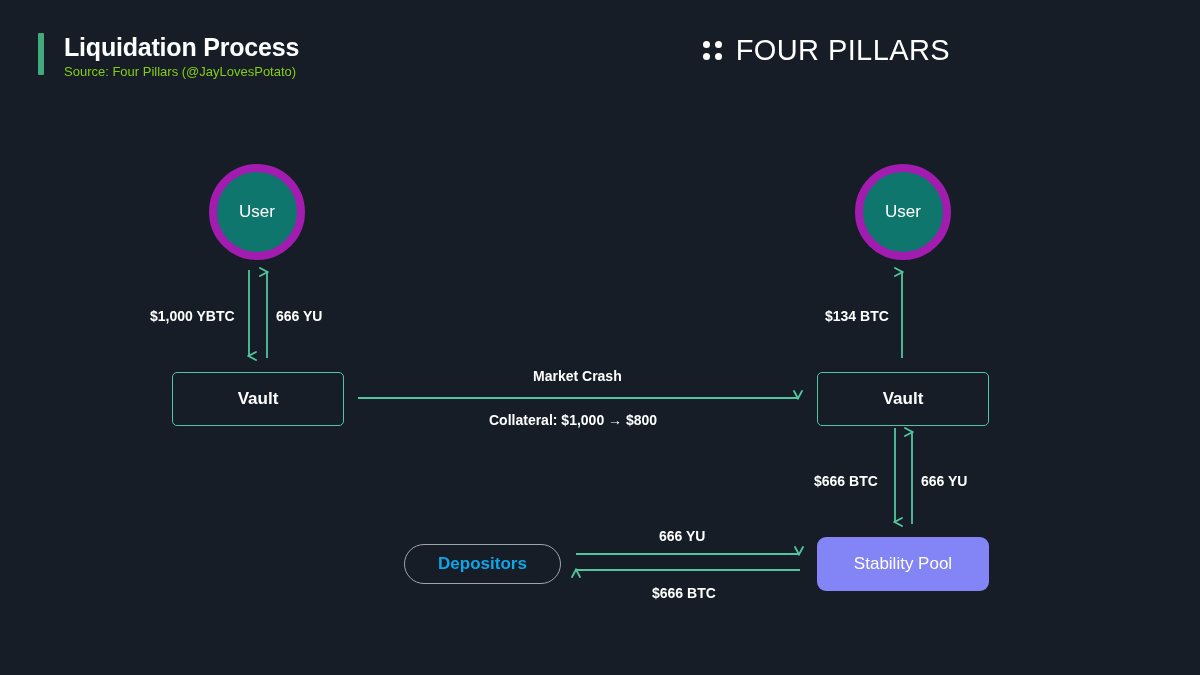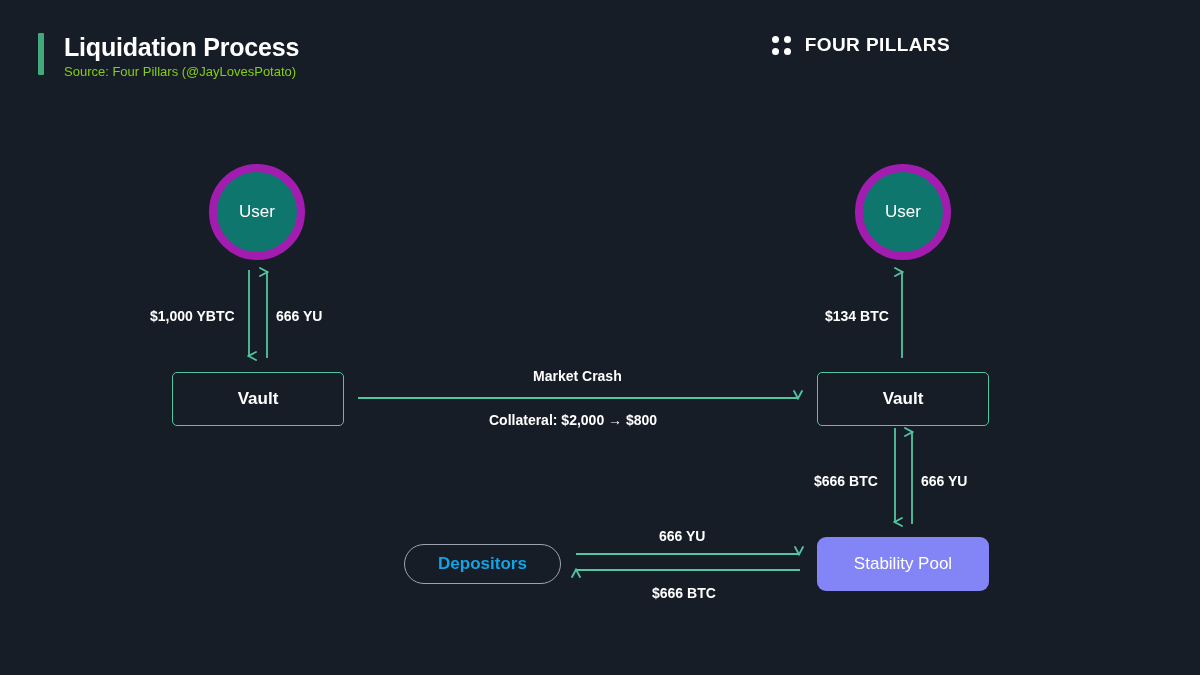--- a/index.html
+++ b/index.html
@@ -28,21 +28,21 @@
   .brand{
     position:absolute; right:38px; top:34px;
     display:flex; align-items:center; gap:14px;
   }
   .brand-dots{
     display:grid; grid-template-columns:repeat(2, 7px);
     grid-template-rows:repeat(2, 7px); gap:5px;
   }
   .brand-dots i{ display:block; width:7px; height:7px; border-radius:50%; background:#ffffff; }
   .brand-name{
-    font-size:19px; font-weight:bold; color:#ffffff; letter-spacing:0.4px; white-space:nowrap;
+    font-size:29px; font-weight:normal; color:#ffffff; letter-spacing:0.4px; white-space:nowrap;
   }
 
   
   #wires{ position:absolute; left:0; top:0; width:1200px; height:675px; }
 
   
   .node{ position:absolute; display:flex; align-items:center; justify-content:center; }
   .node-label{ white-space:nowrap; }
 
   .circle-node{
@@ -147,21 +147,21 @@
   <div class="node pool-node" style="left:817px; top:537px;">
     <span class="node-label">Stability Pool</span>
   </div>
 
   <div class="edge-label" style="left:150px; top:308px;">$1,000 YBTC</div>
 
   <div class="edge-label" style="left:276px; top:308px;">666 YU</div>
 
   <div class="edge-label" style="left:533px; top:368px;">Market Crash</div>
 
-  <div class="edge-label" style="left:489px; top:412px;">Collateral: $2,000 → $800</div>
+  <div class="edge-label" style="left:489px; top:412px;">Collateral: $1,000 → $800</div>
 
   <div class="edge-label" style="left:825px; top:308px;">$134 BTC</div>
 
   <div class="edge-label" style="left:814px; top:473px;">$666 BTC</div>
 
   <div class="edge-label" style="left:921px; top:473px;">666 YU</div>
 
   <div class="edge-label" style="left:659px; top:528px;">666 YU</div>
 
   <div class="edge-label" style="left:652px; top:585px;">$666 BTC</div>

